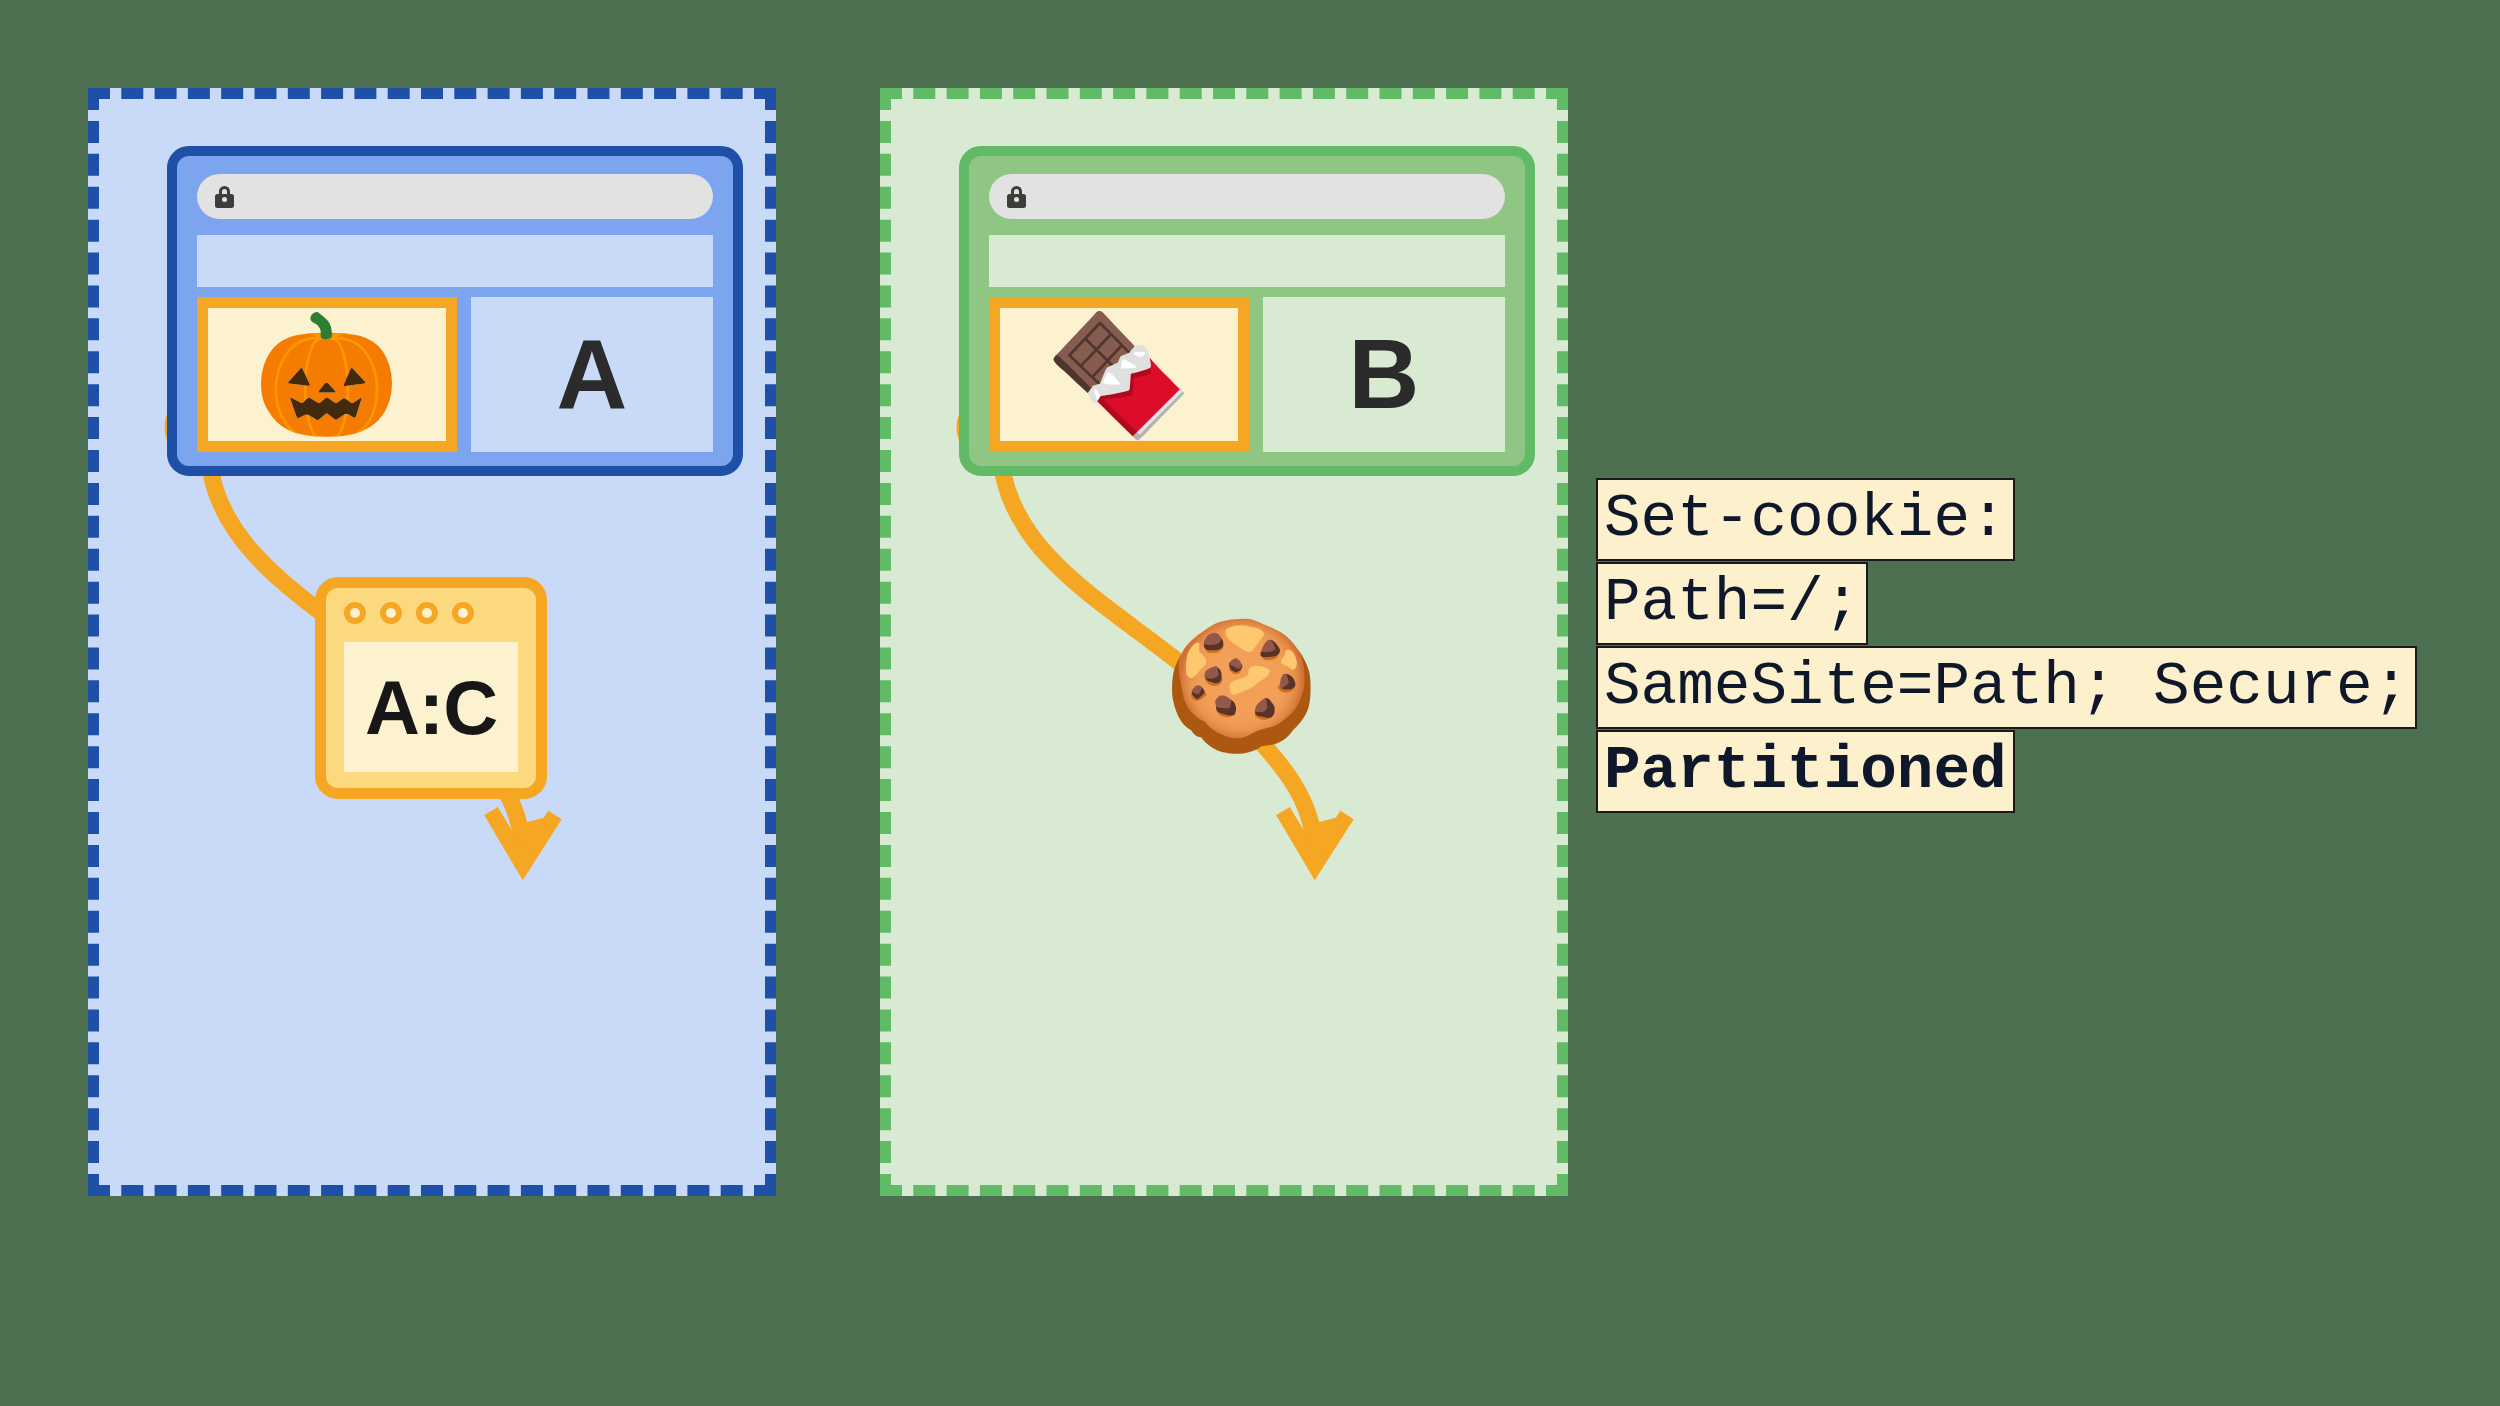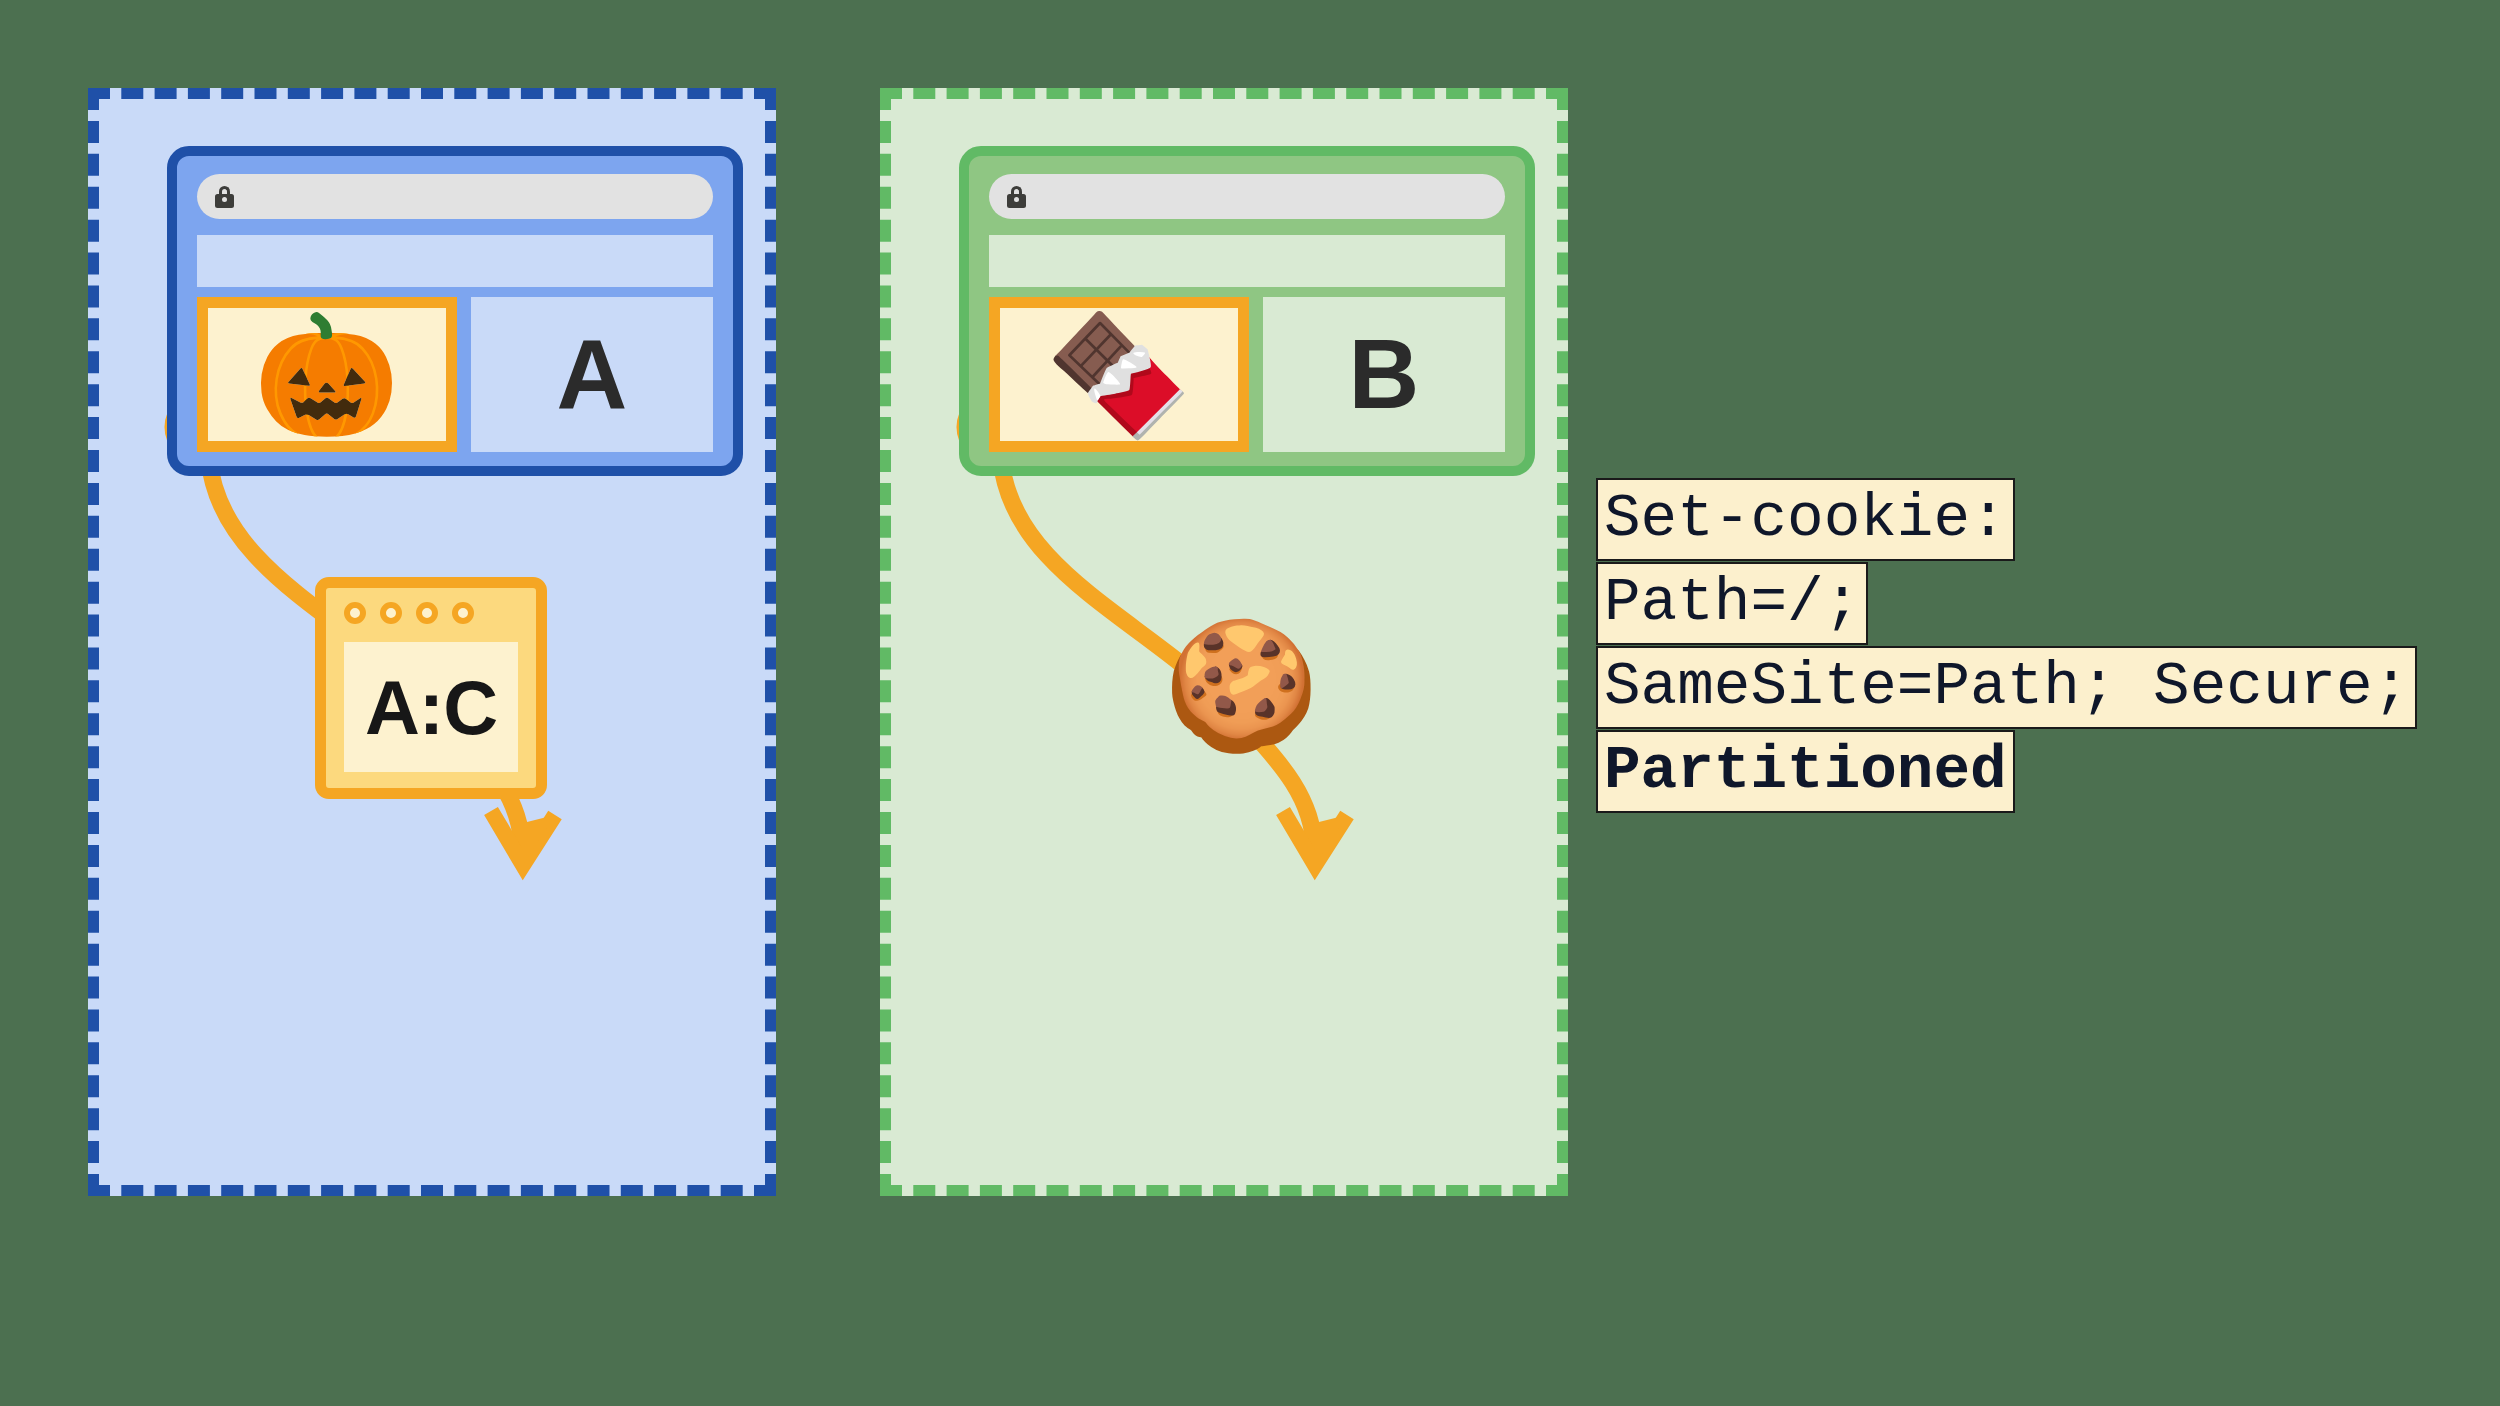--- a/index.html
+++ b/index.html
@@ -178,21 +178,21 @@
 
   
   .storage-card {
     position: absolute;
     left: 216px;
     top: 478px;
     width: 232px;
     height: 222px;
     background: #fcd97e;
     border: 11px solid #f5a623;
-    border-radius: 14px;
+    border-radius: 23px;
     box-sizing: border-box;
   }
   .storage-dots {
     position: absolute;
     left: 18px;
     top: 14px;
     display: flex;
     gap: 14px;
   }
   .storage-dots .dot {

